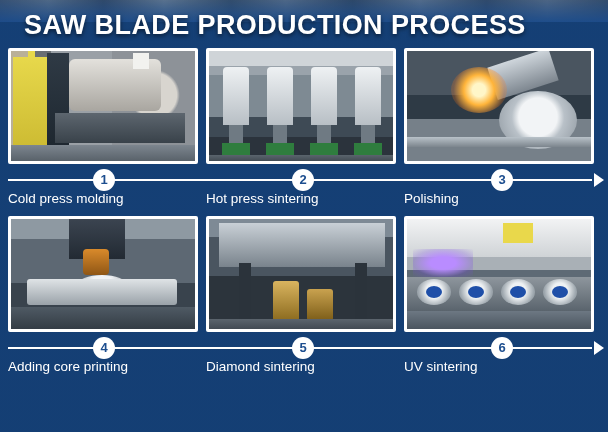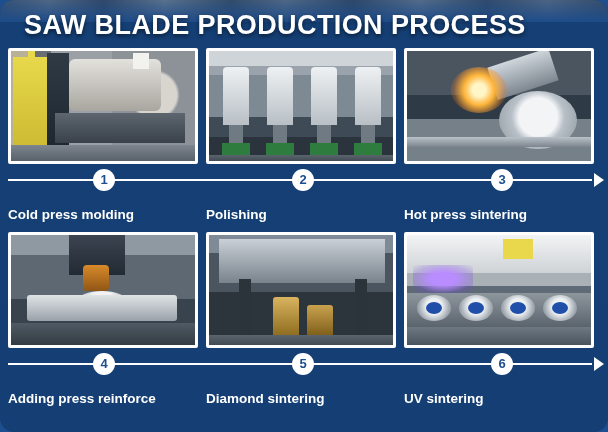--- a/index.html
+++ b/index.html
@@ -6,21 +6,20 @@
   body{
     width:608px;height:432px;overflow:hidden;
     font-family:"Liberation Sans", sans-serif;
     background:#1d4e8f;
   }
   .board{
     position:relative;width:608px;height:432px;
     background:
       linear-gradient(180deg, rgba(20,62,115,.92) 0%, rgba(20,62,115,.96) 100%);
     overflow:hidden;
-    border-radius:14px;
   }
   
   .backdrop{
     position:absolute;left:0;top:0;width:608px;height:22px;
     background:
       linear-gradient(90deg,#47566a 0%,#6d7a87 8%,#3c4a5c 17%,#7e8a94 27%,
        #41505f 38%,#6c7988 47%,#39485a 58%,#73808e 69%,#3d4c5e 80%,#6a7684 90%,#414f60 100%);
     opacity:.85;
   }
   .backdrop:after{
@@ -54,22 +53,22 @@
     width:190px;height:116px;
     border:3px solid #ffffff;
     box-sizing:border-box;
     border-radius:2px;
     overflow:hidden;
     position:relative;
     background:#555;
   }
   .photo .layers{position:absolute;inset:0;}
   .lbl{
-    color:#fff;font-size:13.5px;font-weight:bold;
-    margin-top:16px;
+    color:#fff;font-size:13.5px;font-weight:normal;
+    margin-top:0;
     white-space:nowrap;
     letter-spacing:0;
   }
   .arrowbar{
     position:relative;
     height:22px;
     margin-top:5px;
   }
   .arrowline{
     position:absolute;left:8px;top:10px;width:584px;height:2px;
@@ -219,24 +218,24 @@
       <div class="bullet b1">1</div>
       <div class="bullet b2">2</div>
       <div class="bullet b3">3</div>
     </div>
 
     <div class="row">
       <div class="cell">
         <div class="lbl">Cold press molding</div>
       </div>
       <div class="cell">
+        <div class="lbl">Hot press sintering</div>
+      </div>
+      <div class="cell">
         <div class="lbl">Polishing</div>
-      </div>
-      <div class="cell">
-        <div class="lbl">Hot press sintering</div>
       </div>
     </div>
 
     <div class="row" style="margin-top:10px;">
       <div class="cell">
         <div class="photo p-core">
           <div class="layers">
             <div class="head"></div>
               <div class="orange"></div>
               <div class="ring"></div>
@@ -277,21 +276,21 @@
     <div class="arrowbar">
       <div class="arrowline"></div>
       <div class="arrowhead"></div>
       <div class="bullet b4">4</div>
       <div class="bullet b5">5</div>
       <div class="bullet b6">6</div>
     </div>
 
     <div class="row">
       <div class="cell">
-        <div class="lbl">Adding press reinforce</div>
+        <div class="lbl">Adding core printing</div>
       </div>
       <div class="cell">
         <div class="lbl">Diamond sintering</div>
       </div>
       <div class="cell">
         <div class="lbl">UV sintering</div>
       </div>
     </div>
 
   </div>

